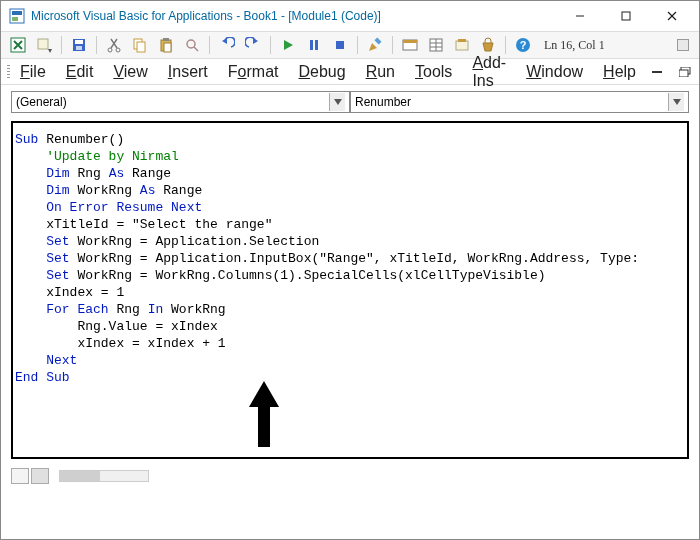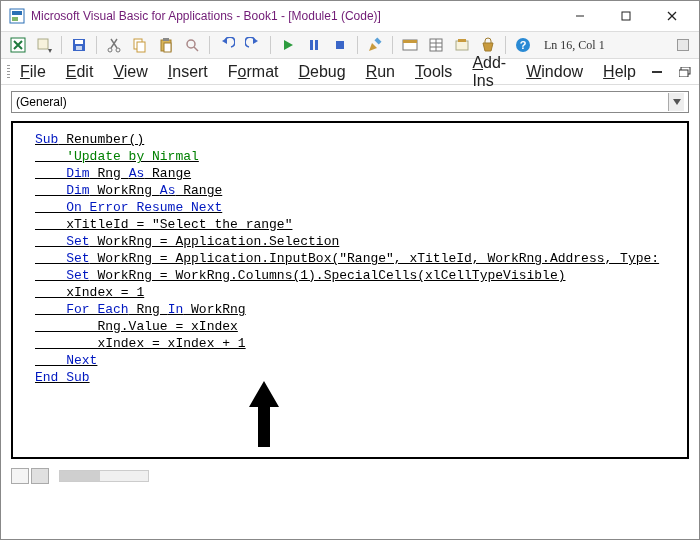--- a/index.html
+++ b/index.html
@@ -11,21 +11,21 @@
       overflow: hidden;
       border: 1px solid #888;
     }
     .titlebar {
       display: flex; align-items: center;
       height: 30px;
       padding: 0 4px 0 8px;
       background: #fff;
     }
     .titlebar .icon { width: 16px; height: 16px; margin-right: 6px; display:flex; align-items:center; justify-content:center; }
-    .titlebar .title { flex: 1; font-size: 12px; color: #701a75; }
+    .titlebar .title { flex: 1; font-size: 12px; color: #0369a1; }
     .winbtns { display: flex; }
     .winbtn { width: 46px; height: 30px; display:flex; align-items:center; justify-content:center; }
     .toolbar {
       display: flex; align-items: center;
       height: 28px;
       padding: 0 6px;
       gap: 4px;
       background: #f6f6f6;
       border-top: 1px solid #ddd;
       border-bottom: 1px solid #ddd;
@@ -63,24 +63,23 @@
       border: 2px solid #000;
       height: 338px;
       overflow:hidden;
       position:relative;
       background:#fff;
     }
     .code {
       font-family: Consolas, "Courier New", monospace;
       font-size: 13px;
       line-height: 17px;
-      padding: 8px 22px;
+      padding: 8px 2px;
       white-space: pre;
       color: #000;
-      text-decoration: underline;
     }
     .kw { color: #0018c0; }
     .cm { color: #008000; }
     .arrow-annot {
       position:absolute;
       left: 236px; top: 258px;
       width: 30px; height: 66px;
       pointer-events:none;
     }
     .bottom-strip {
@@ -290,20 +289,28 @@
 
 <div class="dropdowns">
   <div class="dd">
     <span class="ddval">(General)</span>
     <span class="ddarrow">
         <svg width="8" height="6">
           <polygon points="0,0 8,0 4,6" fill="#555"></polygon>
         </svg>
       </span>
   </div>
+  <div class="dd">
+    <span class="ddval">Renumber</span>
+    <span class="ddarrow">
+        <svg width="8" height="6">
+          <polygon points="0,0 8,0 4,6" fill="#555"></polygon>
+        </svg>
+      </span>
+  </div>
 </div>
 
 <div class="code-area">
 <div class="code"><span class="kw">Sub</span><span> Renumber()</span>
 <span class="cm">    'Update by Nirmal</span>
 <span class="kw">    Dim</span><span> Rng </span><span class="kw">As</span><span> Range</span>
 <span class="kw">    Dim</span><span> WorkRng </span><span class="kw">As</span><span> Range</span>
 <span class="kw">    On Error Resume Next</span>
 <span>    xTitleId = "Select the range"</span>
 <span class="kw">    Set</span><span> WorkRng = Application.Selection</span>

